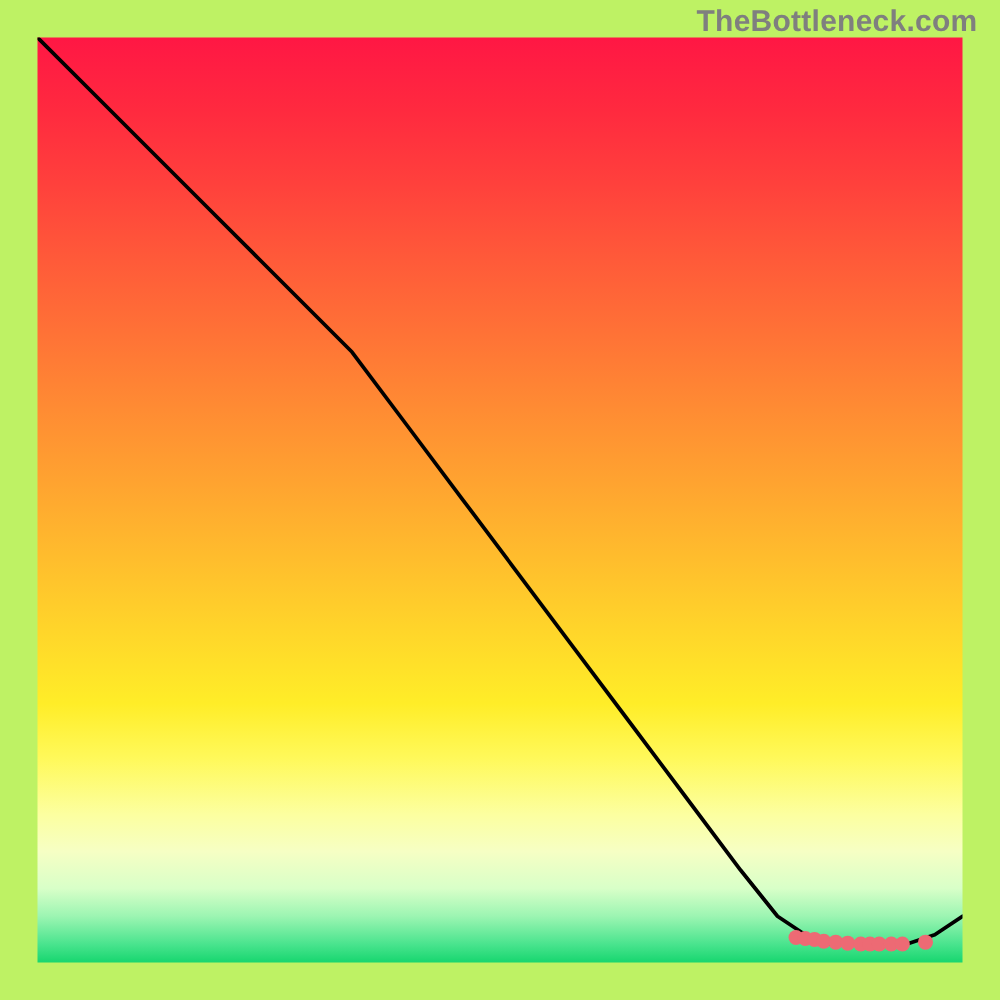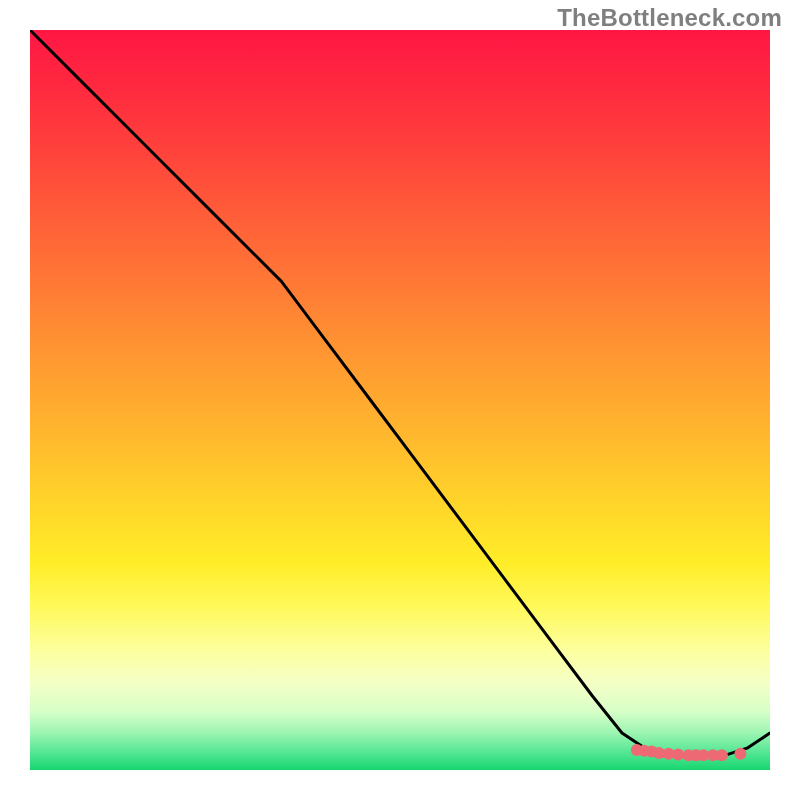--- a/index.html
+++ b/index.html
@@ -1,21 +1,21 @@
 <!DOCTYPE html>
 <html><head>
 <meta charset="utf-8">
 <style>
   * { margin: 0; padding: 0; box-sizing: border-box; }
   html, body { width: 800px; height: 800px; background: #000; overflow: hidden; }
   .frame {
     position: relative;
     width: 800px;
     height: 800px;
-    background: #ffffff;
+    background: #bef264;
   }
   .watermark {
     position: absolute;
     top: 4px;
     right: 18px;
     font-family: Arial, Helvetica, sans-serif;
     font-size: 24px;
     font-weight: 600;
     color: #7f7f7f;
     letter-spacing: 0.2px;

